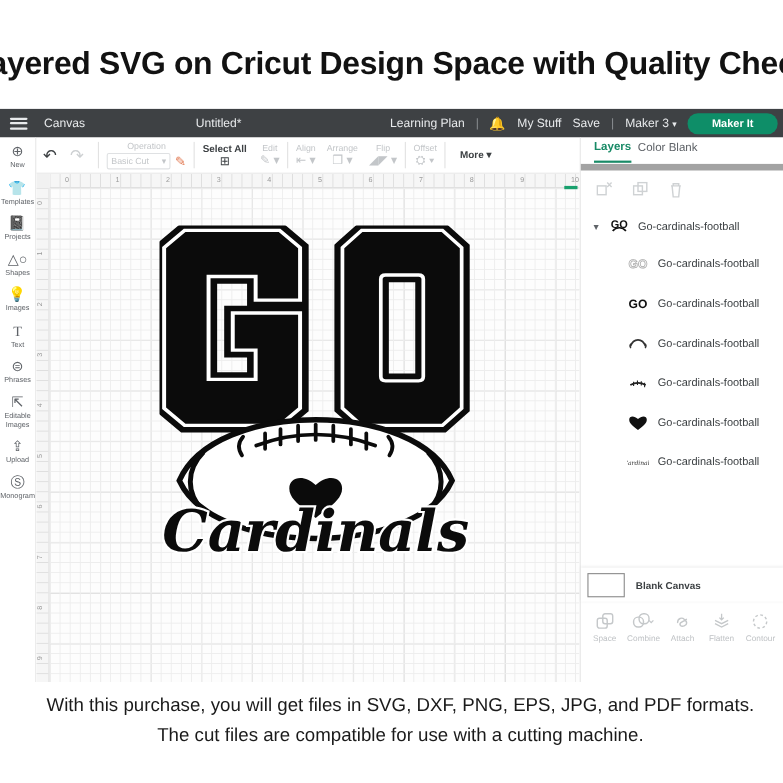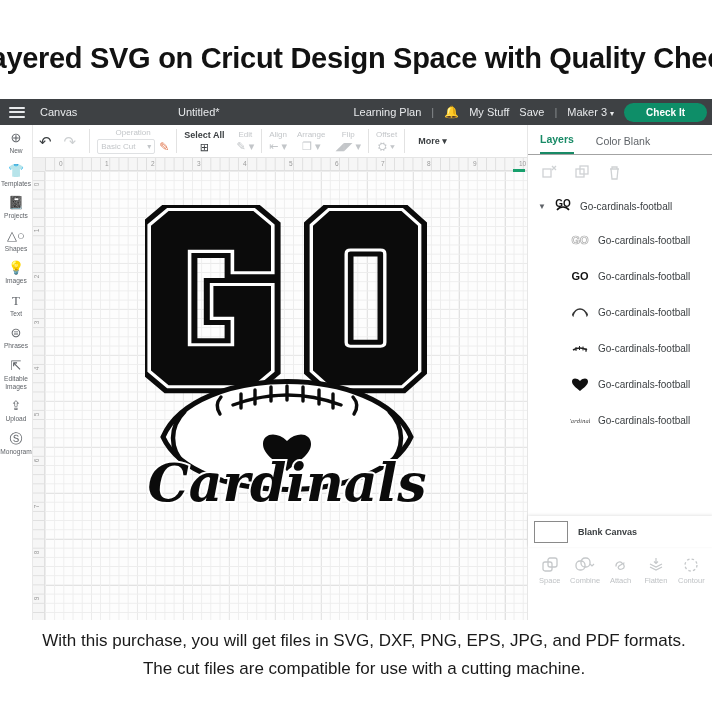--- a/index.html
+++ b/index.html
@@ -65,21 +65,21 @@
     background-image:linear-gradient(#dedede 1px, transparent 1px); background-size:100% 9.2px; }
   .ruler-corner { position:absolute; top:0; left:0; width:12px; height:13px; background:#f1f1f1; }
   .rnum { position:absolute; font-size:6.5px; color:#9a9a9a; }
   .rnum-v { transform:rotate(-90deg); }
   .green-tick { position:absolute; top:11px; right:2px; width:12px; height:3px; background:#18a06d; }
   .design-svg { position:absolute; left:112px; top:47px; }
 
   
   .layers-panel { position:absolute; top:125px; left:527px; width:185px; height:495px; background:#fff;
     border-left:1px solid #e6e6e6; }
-  .lp-tabs { display:flex; align-items:flex-end; height:30px; border-bottom:1px solid #a3a3a3; padding-left:12px; gap:22px; }
+  .lp-tabs { display:flex; align-items:center; height:30px; border-bottom:6px solid #a3a3a3; padding-left:12px; gap:6px; }
   .lp-tab { font-size:10.5px; color:#5f6368; padding-bottom:7px; cursor:pointer; }
   .lp-tab.active { color:#188a66; font-weight:bold; border-bottom:2px solid #188a66; }
   .lp-icons { display:flex; gap:18px; padding:10px 0 8px 14px; }
   .lp-icons svg { display:block; }
   .lp-group { display:flex; align-items:center; gap:7px; padding:8px 0 6px 10px; cursor:pointer; }
   .lp-chevron { font-size:8px; color:#5f6368; }
   .lp-group-lbl { font-size:10px; color:#3c4043; }
   .lp-row { display:flex; align-items:center; gap:8px; height:36px; padding-left:42px; cursor:pointer; }
   .lp-row-lbl { font-size:10px; color:#3c4043; }
   .thumb { width:20px; height:20px; display:flex; align-items:center; justify-content:center; }
@@ -109,21 +109,21 @@
     <div class="nav-canvas">Canvas</div>
     <div class="nav-doc">Untitled*</div>
     <div class="nav-right">
       <span>Learning Plan</span>
       <span class="nav-sep">|</span>
       <span class="bell">🔔</span>
       <span>My Stuff</span>
       <span>Save</span>
       <span class="nav-sep">|</span>
       <span><span>Maker 3</span> <span class="chev">▾</span></span>
-      <button class="makeit-btn">Check It</button>
+      <button class="makeit-btn">Maker It</button>
     </div>
   </div>
 
   <div class="toolbar">
     <span class="tb-icon-btn undo">↶</span>
     <span class="tb-icon-btn redo">↷</span>
     <div class="tb-sep"></div>
     <div class="tb-group">
       <span class="tb-label-dim">Operation</span>
       <div class="op-row">

